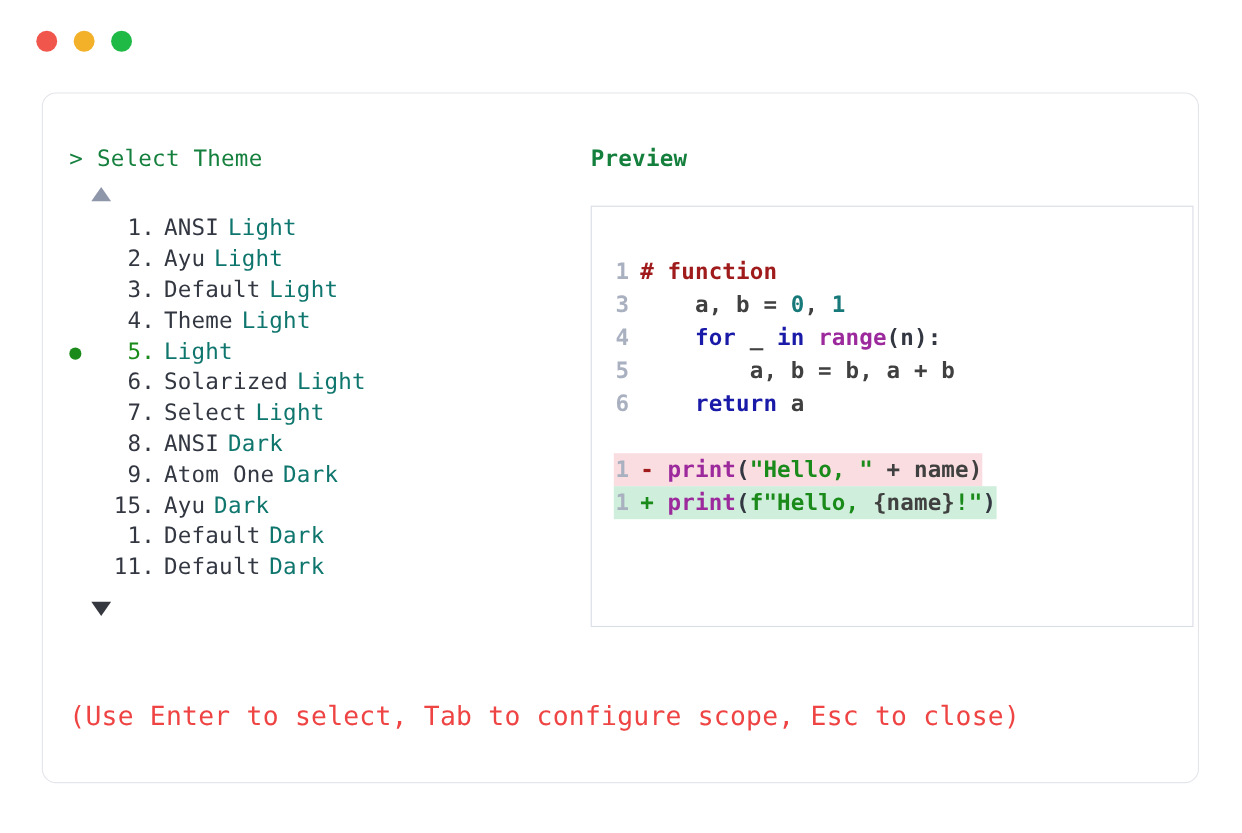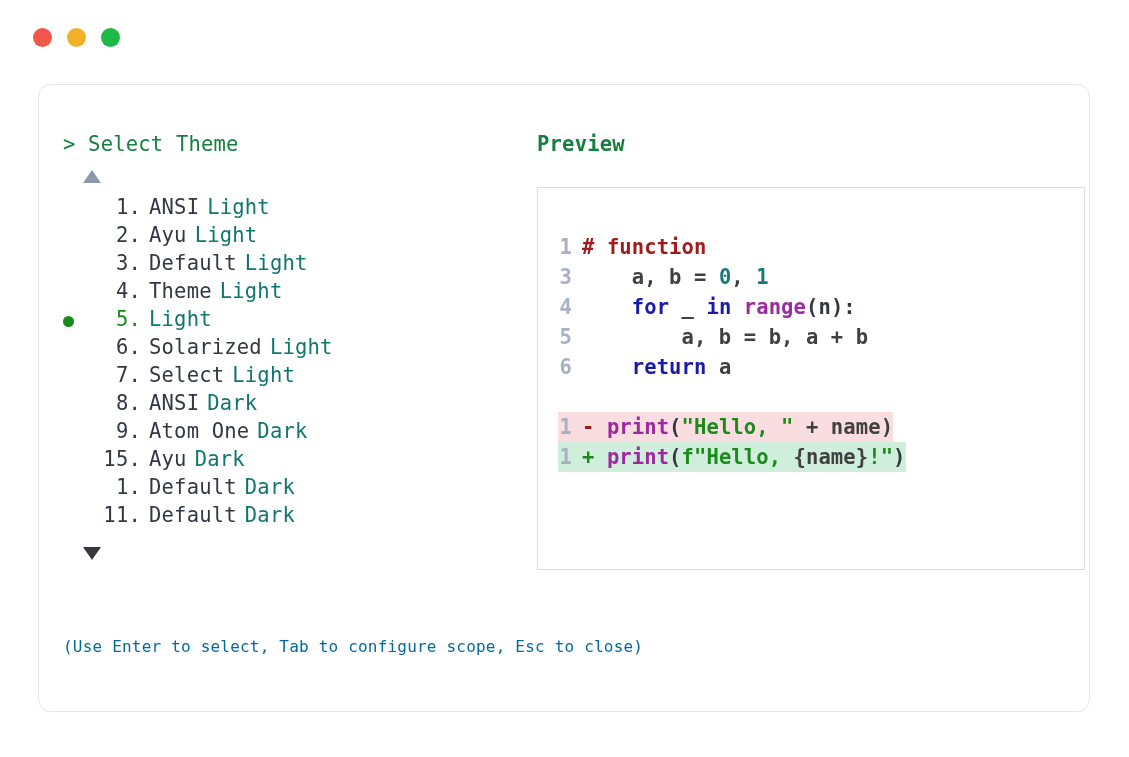--- a/index.html
+++ b/index.html
@@ -130,23 +130,23 @@
   .mode-cell { color: #0f766e; padding-left: 8px; }
 
   .theme-row.selected .num-cell,
   .theme-row.selected .name-cell { color: #1A8A1A; }
 
   
   .hint {
     position: absolute;
     left: 24px;
     top: 552px;
-    font-size: 16px;
+    font-size: 24px;
     letter-spacing: 0.2px;
-    color: #0369a1;
+    color: #ef4444;
     white-space: pre;
   }
 
   
   .preview-panel {
     margin-top: 28px;
     width: 548px;
     height: 383px;
     border: 1.5px solid #D9DDE4;
     background: #ffffff;

